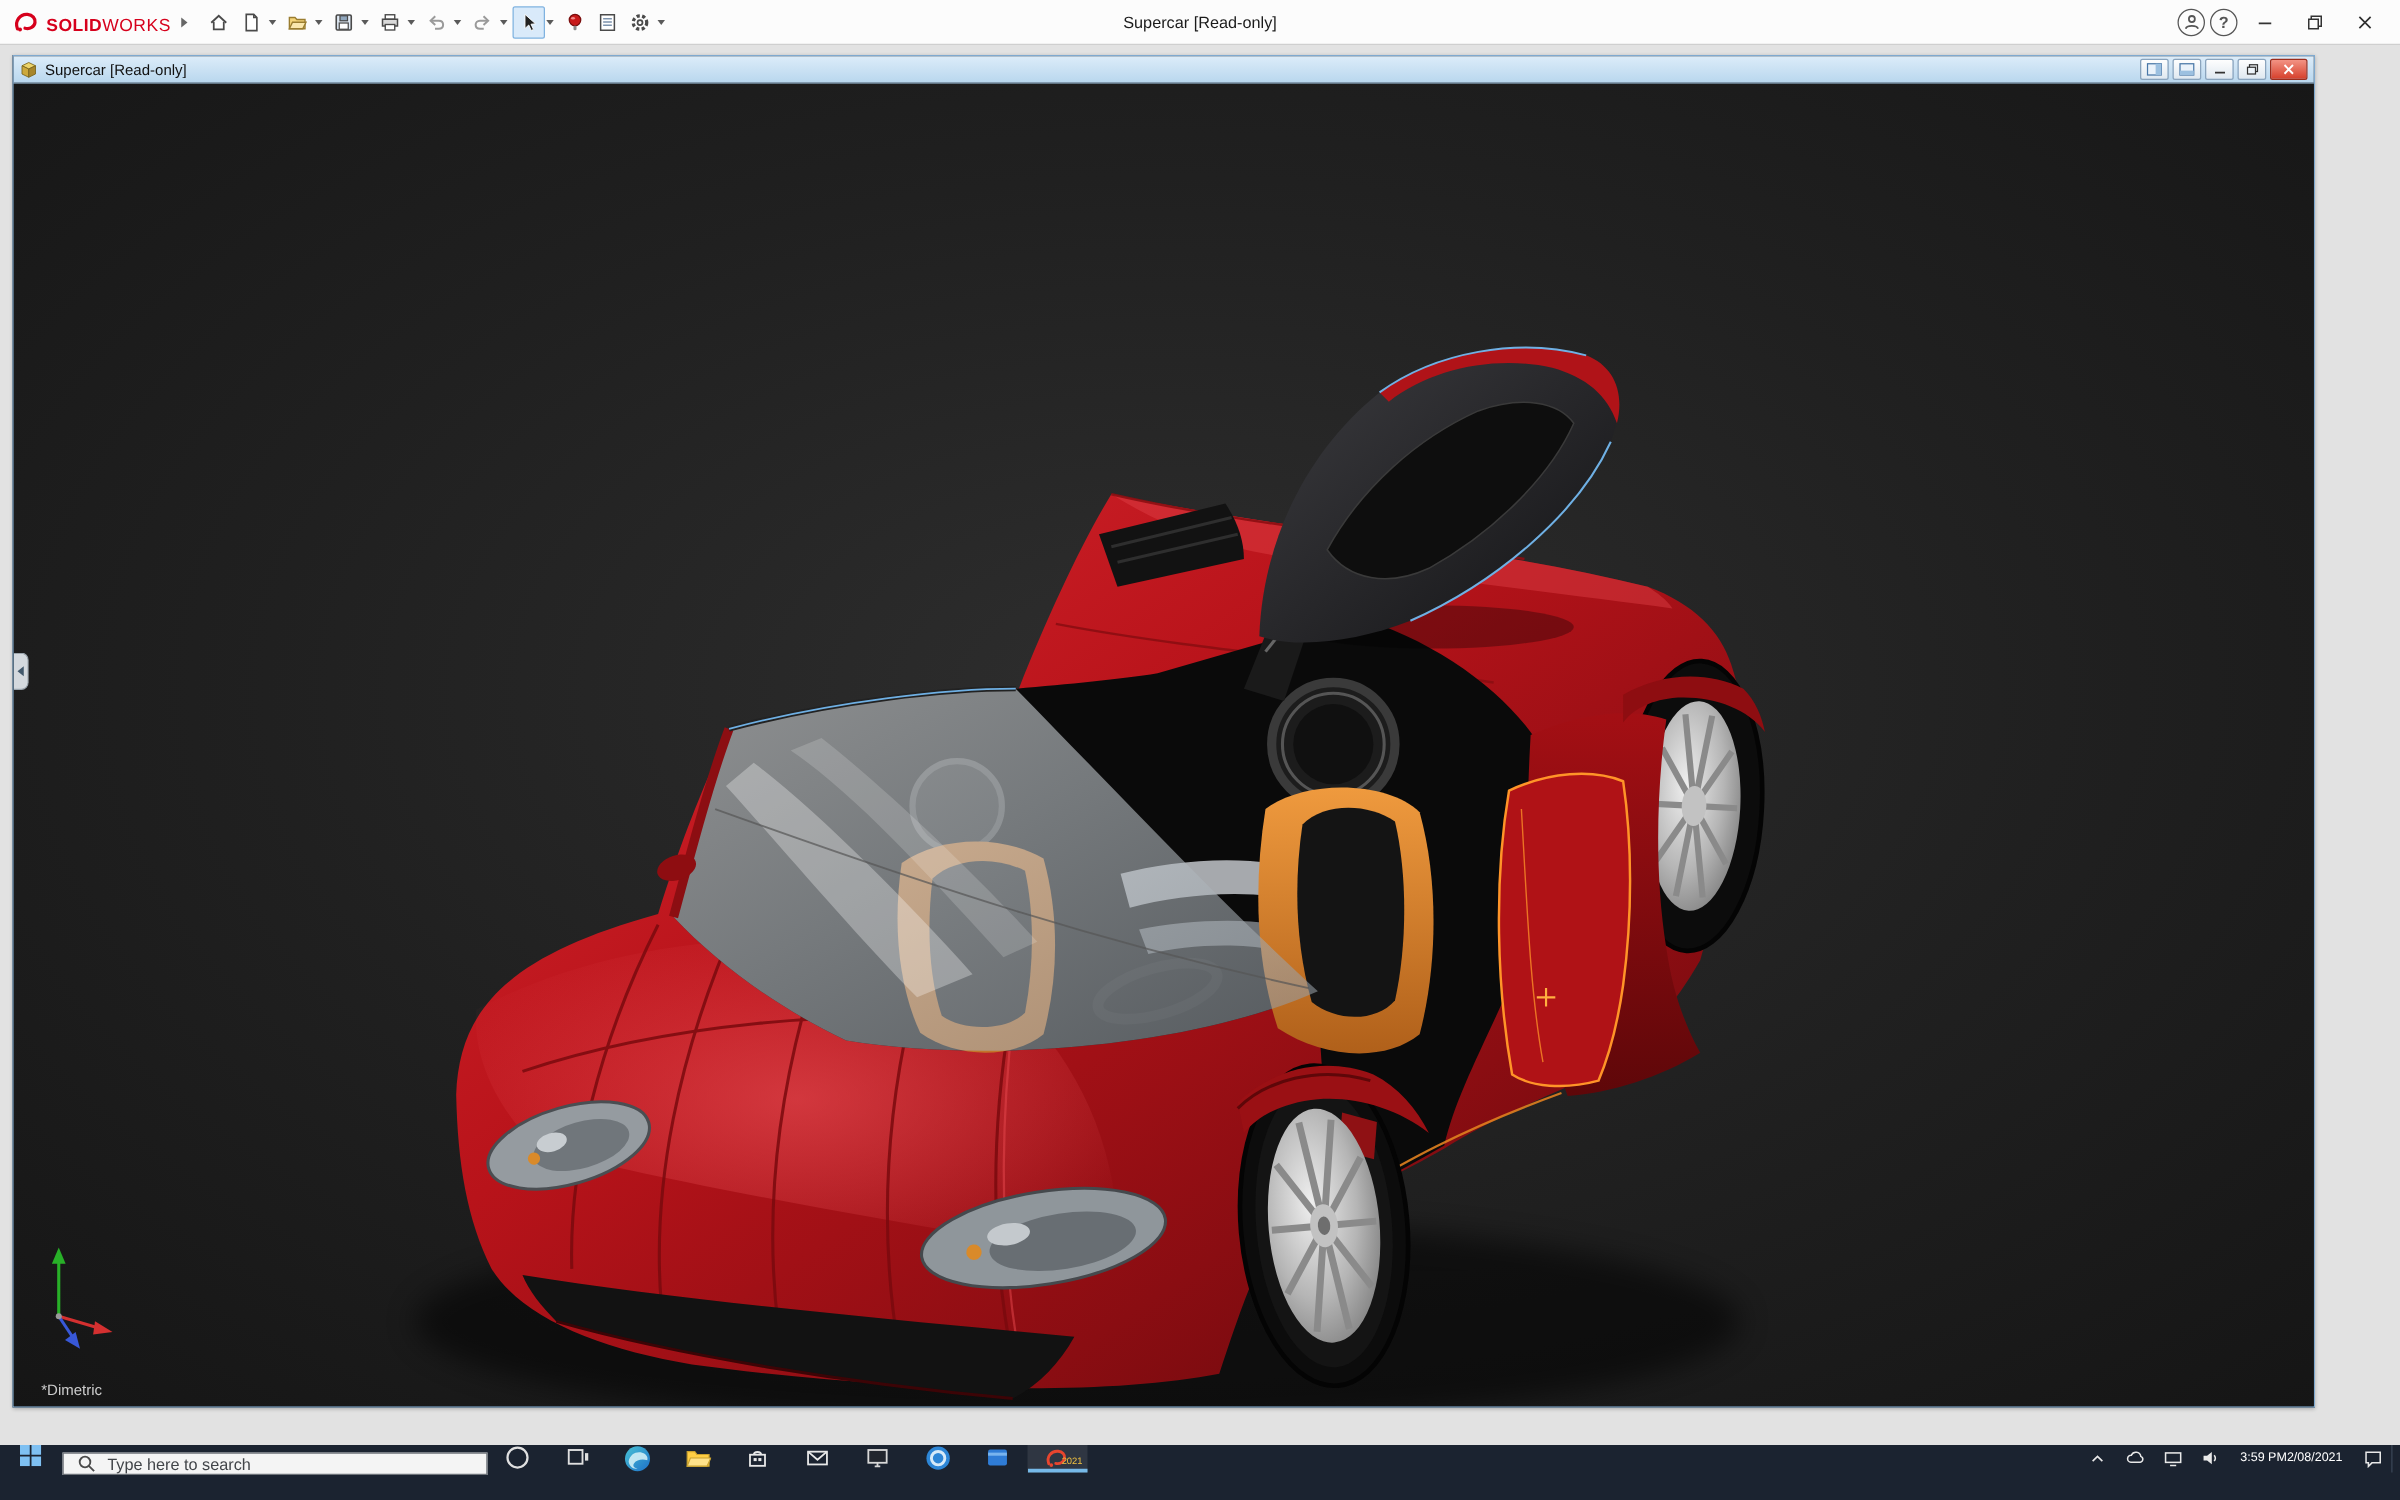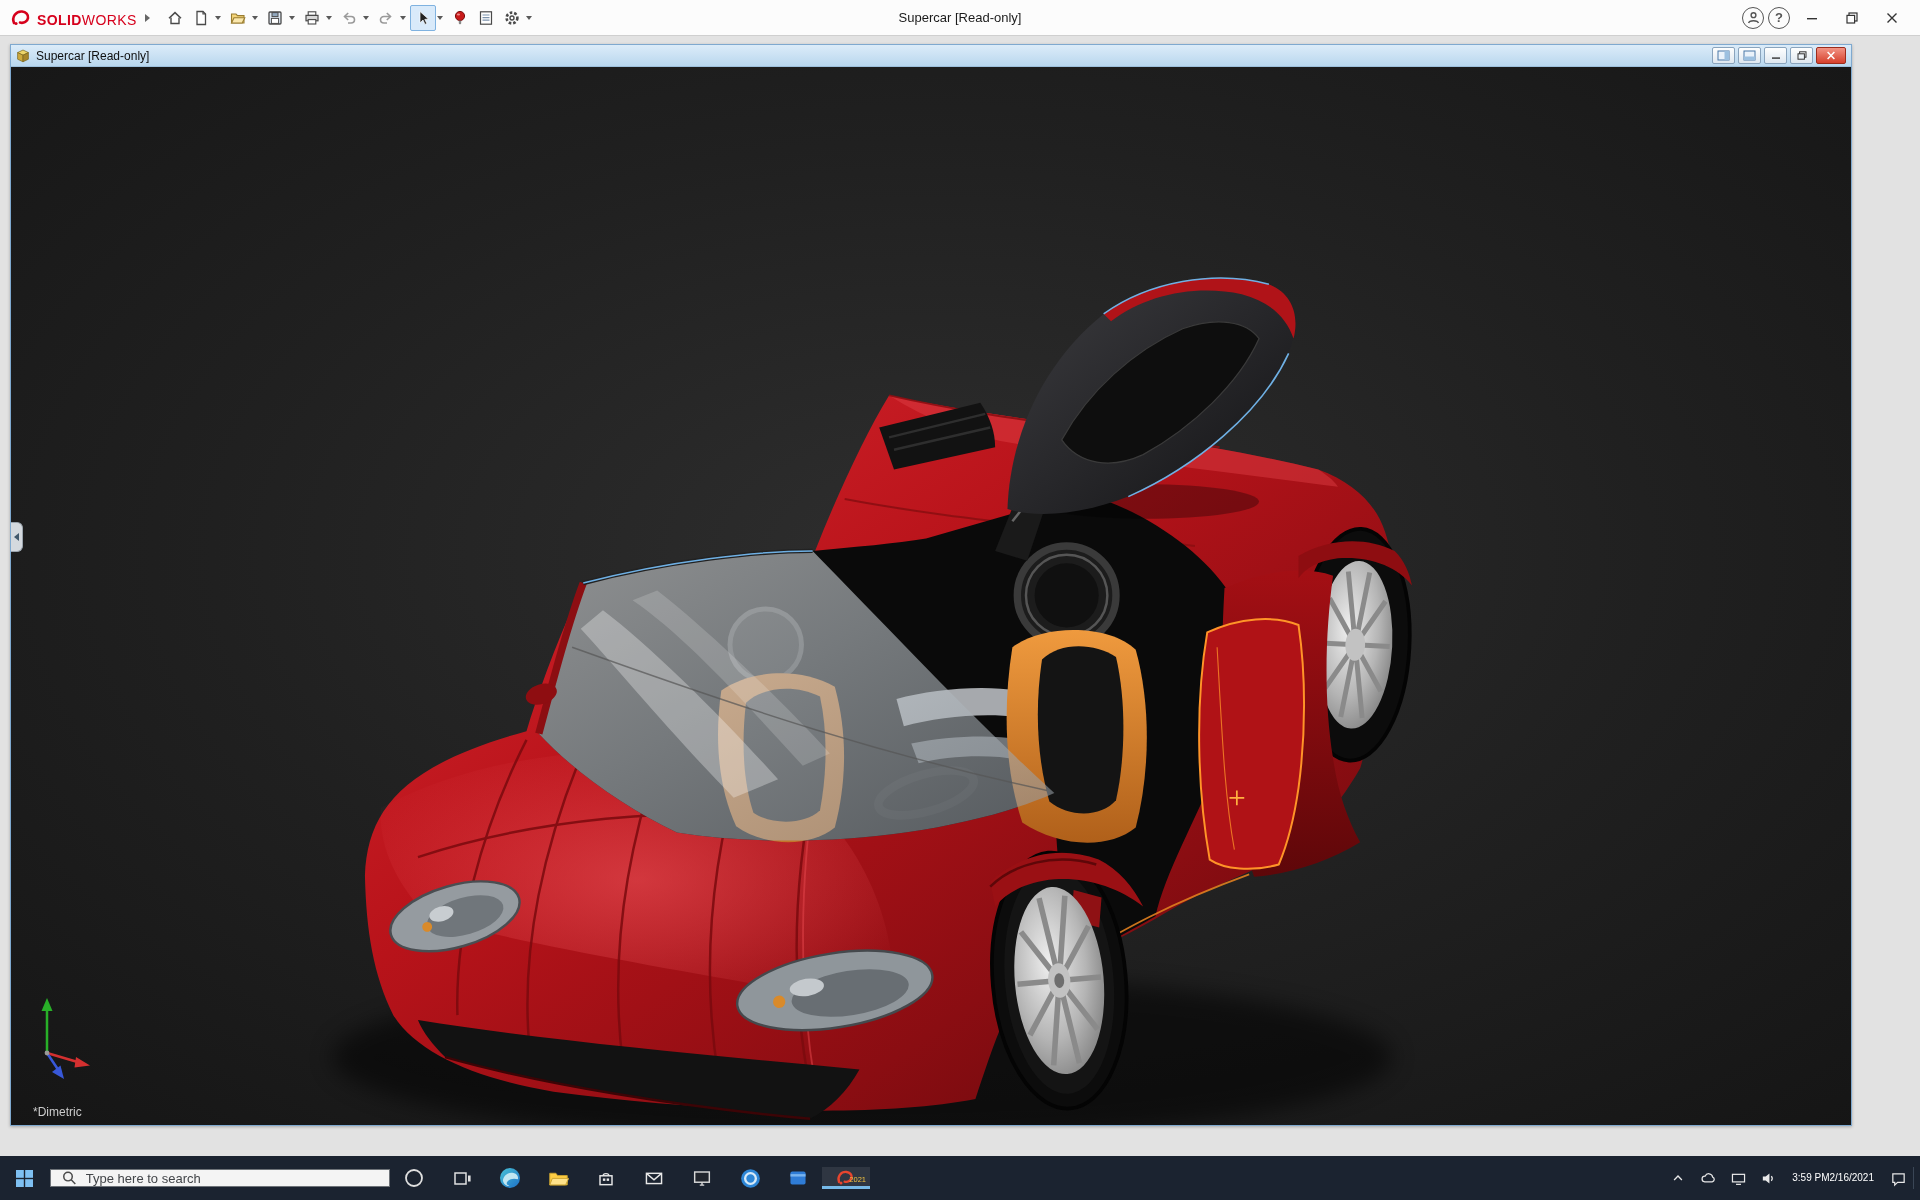--- a/index.html
+++ b/index.html
@@ -69,21 +69,21 @@
     border-radius:0 6px 6px 0; display:flex; align-items:center; justify-content:center;
   }
   .feature-tab .tri { width:0; height:0; border-top:4px solid transparent; border-bottom:4px solid transparent; border-right:5px solid #41586b; }
 
   .triad { position:absolute; left:18px; bottom:42px; }
   .orient { position:absolute; left:22px; bottom:6px; font-size:12px; color:#cccccc; }
 
   
   .taskbar {
     position:absolute; left:0; right:0; bottom:0; height:44px;
-    background:#1b2330; display:flex; align-items:center; z-index:10;
+    background:#1b2330; display:flex; align-items:flex-start; z-index:10;
   }
   .tk-item { width:48px; display:flex; align-items:center; justify-content:center; position:relative; }
   .tk-item.active { background:rgba(255,255,255,.09); box-shadow:inset 0 -3px 0 #76b9e8; }
   .search {
     width:340px; margin:6px 0 6px 2px; background:#f4f4f4; border:1px solid #6d7278;
     display:flex; align-items:center; gap:9px; padding:0 11px;
   }
   .search input {
     border:none; background:transparent; outline:none; width:100%;
     font-size:13px; color:#222; font-family:"Liberation Sans", sans-serif;
@@ -555,21 +555,21 @@
         </svg>
       </div>
       <div class="tk-item">
         <svg width="17" height="17" viewBox="0 0 18 18">
           <polygon points="3,7 6,7 10,3.8 10,14.2 6,11 3,11" fill="#e8e8e8"></polygon>
           <path d="M12,6.5 a4,4 0 0 1 0,5" fill="none" stroke="#e8e8e8" stroke-width="1.3"></path>
         </svg>
       </div>
       <div class="clock">
         <span>3:59 PM</span>
-        <span>2/16/2021</span>
+        <span>2/08/2021</span>
       </div>
       <div class="tk-item">
         <svg width="17" height="17" viewBox="0 0 18 18">
           <path d="M3,4 h12 v9 h-7 l-3,3 v-3 h-2 z" fill="none" stroke="#e8e8e8" stroke-width="1.3"></path>
         </svg>
       </div>
       <div class="show-desktop"></div>
     </div>
   </footer>
 

